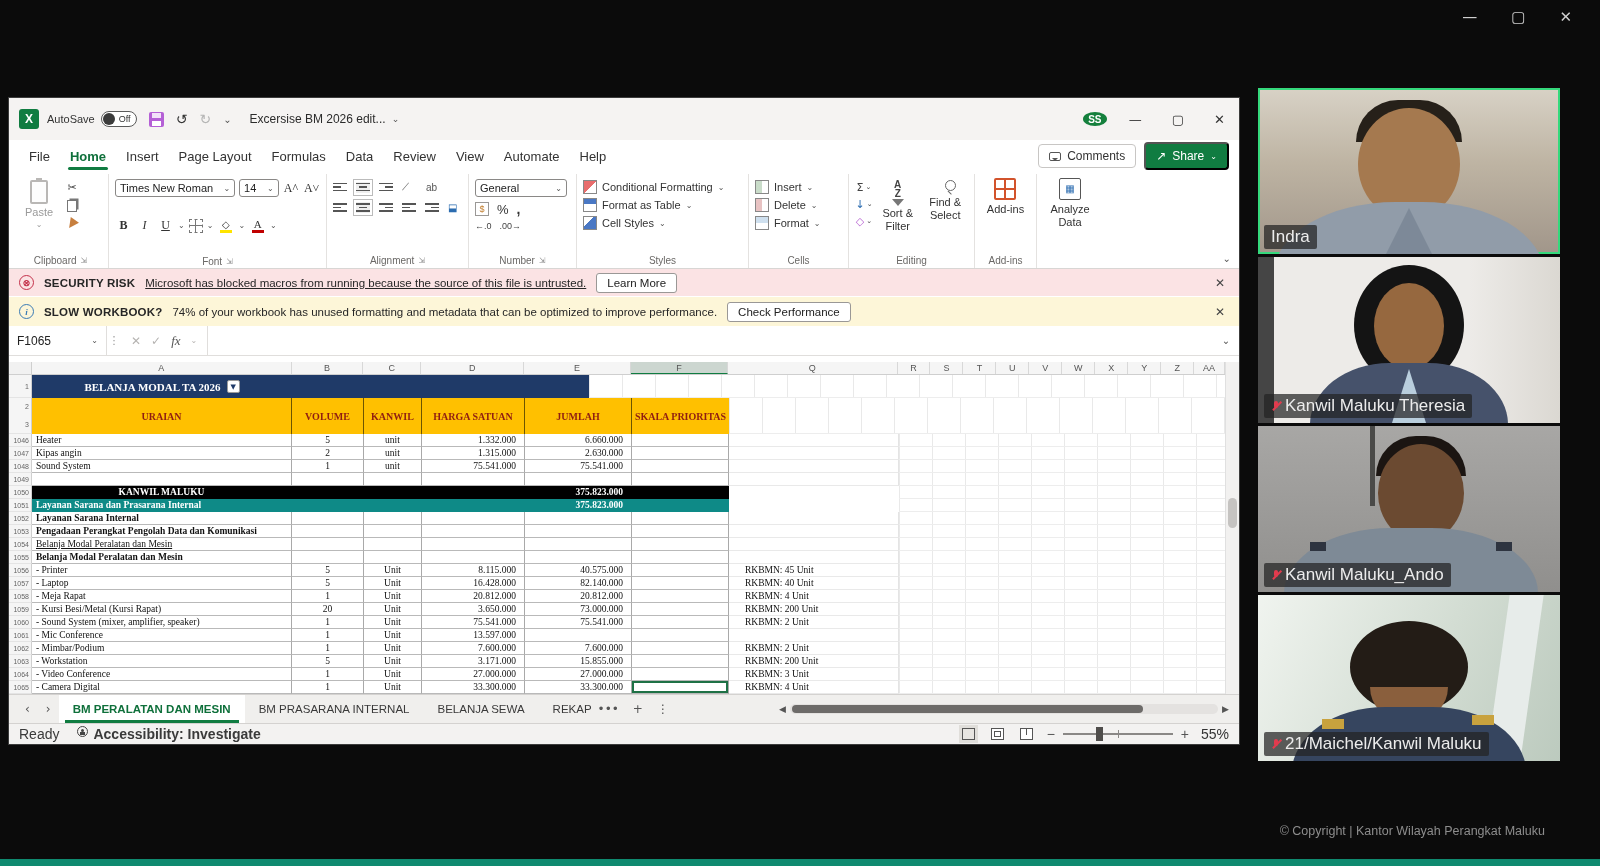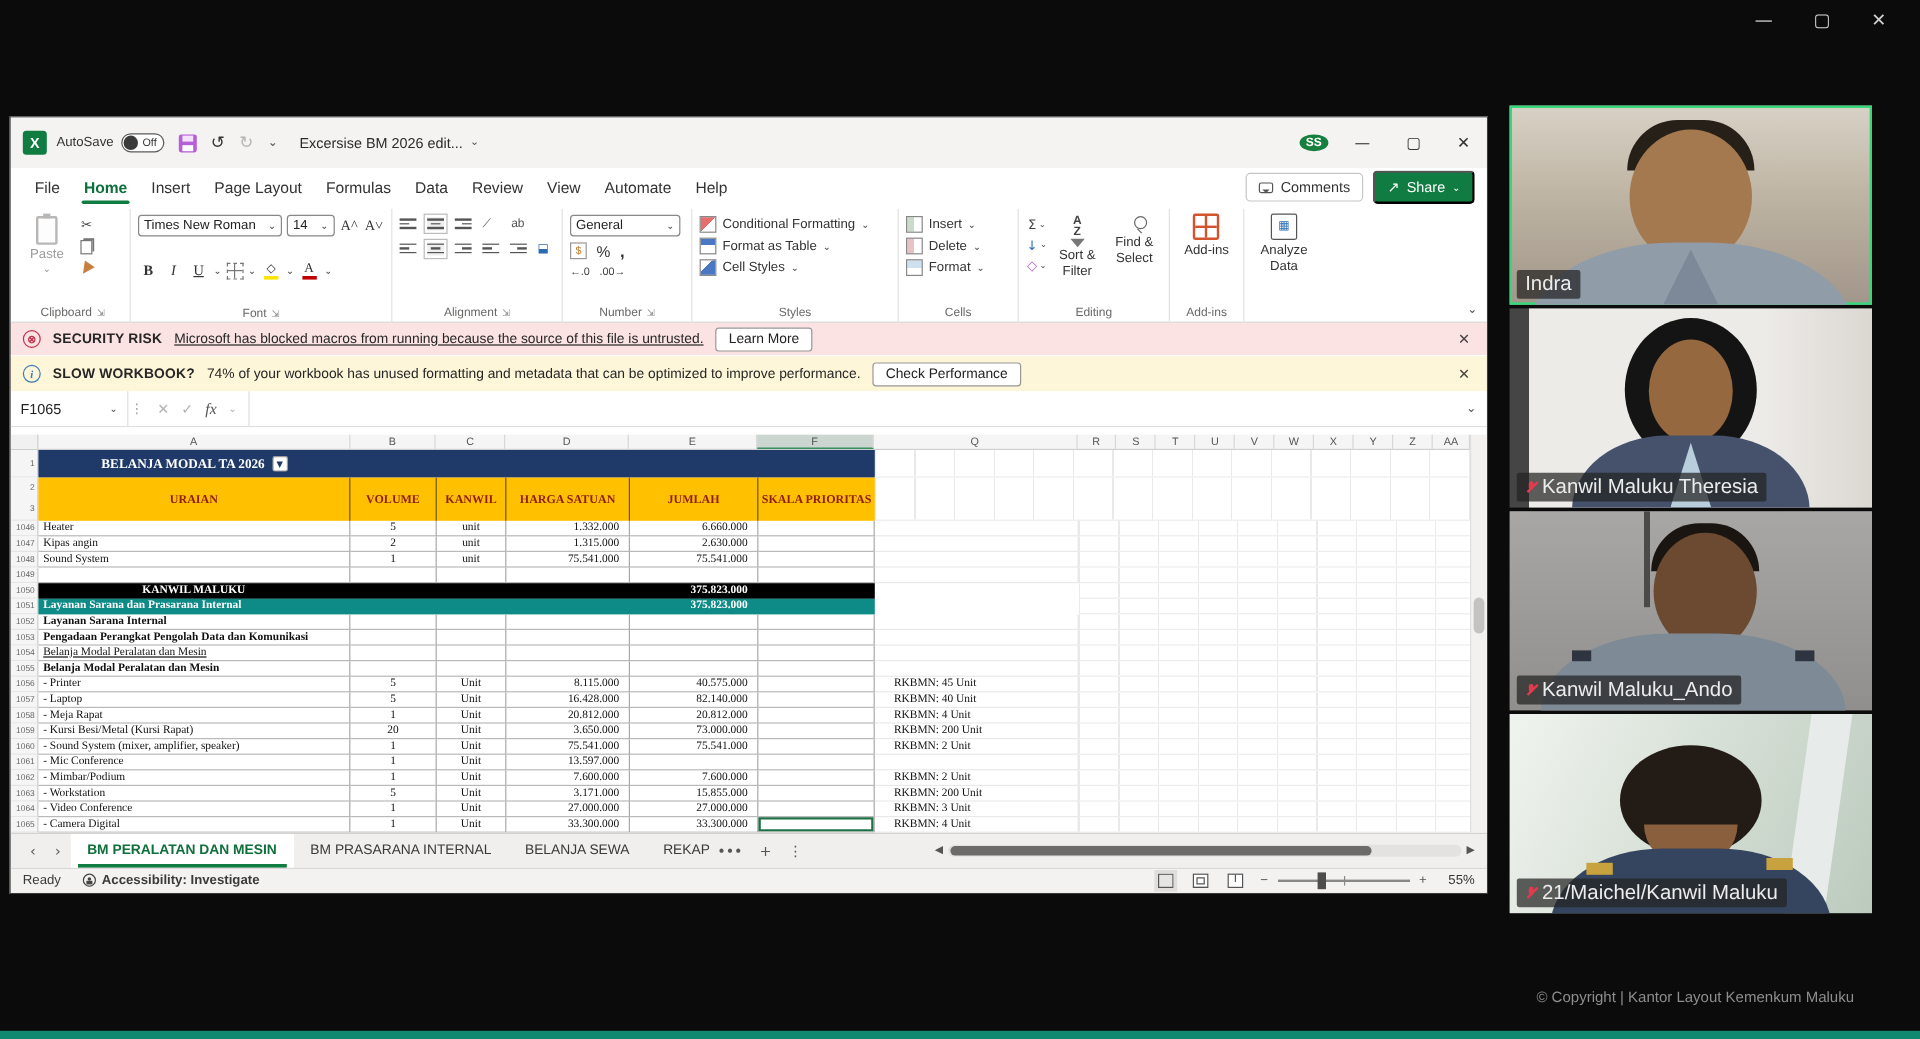--- a/index.html
+++ b/index.html
@@ -140,21 +140,21 @@
   .grow.bold .ca{font-weight:bold}
   .grow.underline .ca{text-decoration:underline}
   .grow.black .band{background:#000;color:#fff;font-weight:bold}
   .grow.black .cell,.grow.teal .cell{border-color:transparent;border-bottom-color:transparent}
   .grow.black .ca{justify-content:center;padding-left:0}
   .grow.teal .band{background:#0e8a87;color:#fff;font-weight:bold}
   .selcell{box-shadow:inset 0 0 0 2px #1e7145}
   
   .hr1{display:flex;height:23px}
   .hr1 .rnum,.hr2 .rnum{height:auto}
-  .hr1-band{width:697px;background:#1f3a68;display:flex;}
+  .hr1-band{width:557px;background:#1f3a68;display:flex;}
   .hr1-a{width:260px;display:flex;align-items:center;justify-content:center;gap:6px;color:#fff;font-family:"Liberation Serif",serif;font-weight:bold;font-size:11px}
   .filterbtn{width:13px;height:13px;background:#fff;border:1px solid #9a9a9a;border-radius:2px;display:flex;align-items:center;justify-content:center;font-size:7px;color:#1f3a68;font-family:"DejaVu Sans",sans-serif}
   .hr2{display:flex;height:36px;font-family:"Liberation Serif",serif}
   .hr2 .rnum{flex-direction:column;justify-content:space-around;align-items:flex-end}
   .hr2-band{display:flex;width:697px;background:#ffc000}
   .hcell{display:flex;align-items:center;justify-content:center;text-align:center;font-weight:bold;font-size:10px;color:#8f1d12;border-right:1px solid #6d5500;line-height:1.1}
   .hfill{flex:1;border-bottom:1px solid #ededed;background:repeating-linear-gradient(90deg,#e9e9e9 0 1px,transparent 1px 33px)}
   
   .vscroll{position:absolute;right:0;top:0;bottom:0;width:14px;background:#f2f1f0;border-left:1px solid #e0e0e0}
   .vthumb{position:absolute;left:2px;width:9px;height:30px;top:41%;background:#c5c3c1;border-radius:5px}
@@ -166,21 +166,21 @@
   .stab.active{background:#fff;color:#0f703b;font-weight:bold}
   .stab.active:after{content:"";position:absolute;left:6px;right:6px;bottom:0;height:3px;background:#107c41}
   .stab.clip{max-width:52px;overflow:hidden;padding-right:0}
   .tab-extra{color:#555;font-size:12px;padding:0 7px;font-family:"DejaVu Sans",sans-serif}
   .hscroll{position:absolute;right:10px;top:7px;width:450px;height:14px;display:flex;align-items:center;gap:4px}
   .harrow{font-size:9px;color:#555;font-family:"DejaVu Sans",sans-serif}
   .htrack{flex:1;height:10px;background:#e4e2e0;border-radius:5px;position:relative}
   .hthumb{position:absolute;left:2px;top:1px;height:8px;width:82%;background:#6d6b69;border-radius:4px}
 
   
-  .xl-status{height:21px;background:#f3f2f1;border-top:1px solid #d4d2d0;display:flex;align-items:center;font-size:11px;color:#3a3a3a;padding:0 10px;gap:18px;flex:0 0 auto}
+  .xl-status{height:21px;background:#f3f2f1;border-top:1px solid #d4d2d0;display:flex;align-items:center;font-size:14px;color:#3a3a3a;padding:0 10px;gap:18px;flex:0 0 auto}
   .acc{display:flex;align-items:flex-start;gap:5px;font-weight:bold}
   .accic{width:11px;height:11px;border:1.2px solid #444;border-radius:50%;position:relative}
   .accic:before{content:"";position:absolute;left:50%;top:2px;width:3px;height:3px;margin-left:-1.5px;border-radius:50%;background:#444}
   .accic:after{content:"";position:absolute;left:50%;top:5px;width:5px;height:3px;margin-left:-2.5px;background:#444}
   .status-right{margin-left:auto;display:flex;align-items:center;gap:14px}
   .viewic{width:13px;height:12px;border:1.2px solid #555;background:#fff}
   .viewic.grid{background:linear-gradient(#555,#555) 50% 0/1px 100% no-repeat,linear-gradient(#555,#555) 0 50%/100% 1px no-repeat,#fff}
   .viewic.page{box-shadow:inset 0 0 0 2px #fff,inset 0 0 0 3px #555}
   .viewic.brk{background:linear-gradient(#555,#555) 50% 0/1px 60% no-repeat,#fff}
   .viewwrap{display:flex;gap:16px;align-items:center}
@@ -975,15 +975,15 @@
         <div class="head"></div>
         <div class="torso"></div>
         <div class="detail"></div>
         <div class="namechip">
           <span class="micoff"></span>
           <span>21/Maichel/Kanwil Maluku</span>
         </div>
       </div>
     </div>
 
-  <div class="copyright">© Copyright | Kantor Layout Kemenkum Maluku</div>
+  <div class="copyright">© Copyright | Kantor Wilayah Perangkat Maluku</div>
   <div class="bottombar"></div>
 </div>
 
 </body></html>

